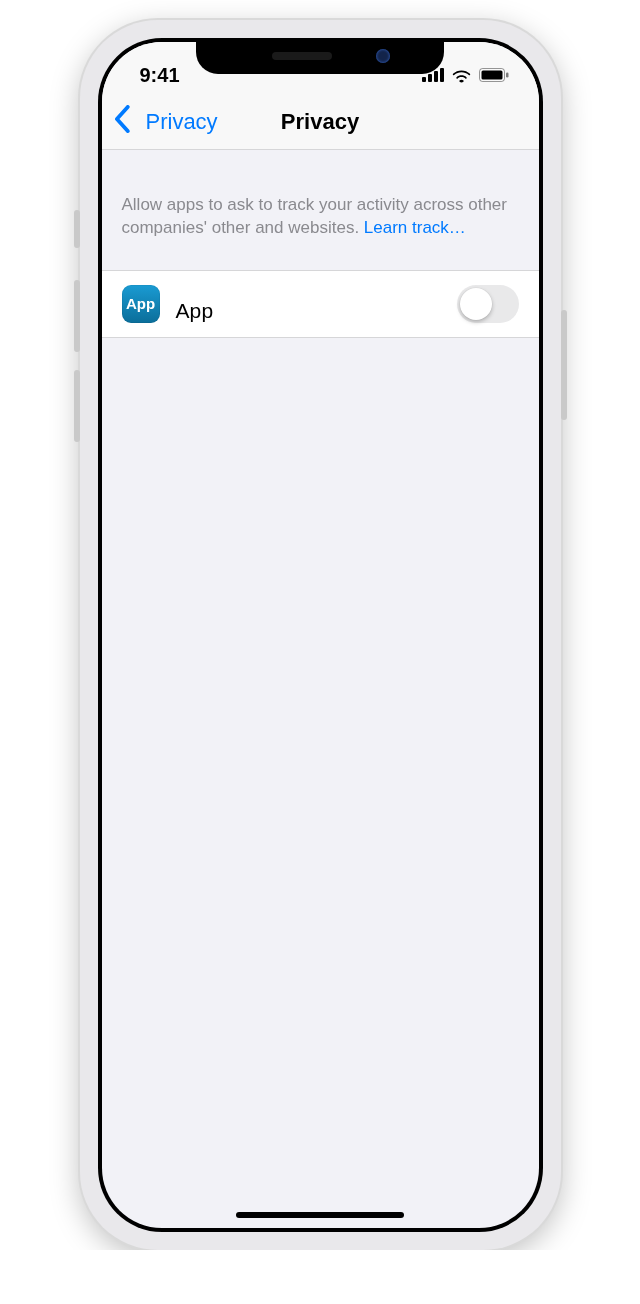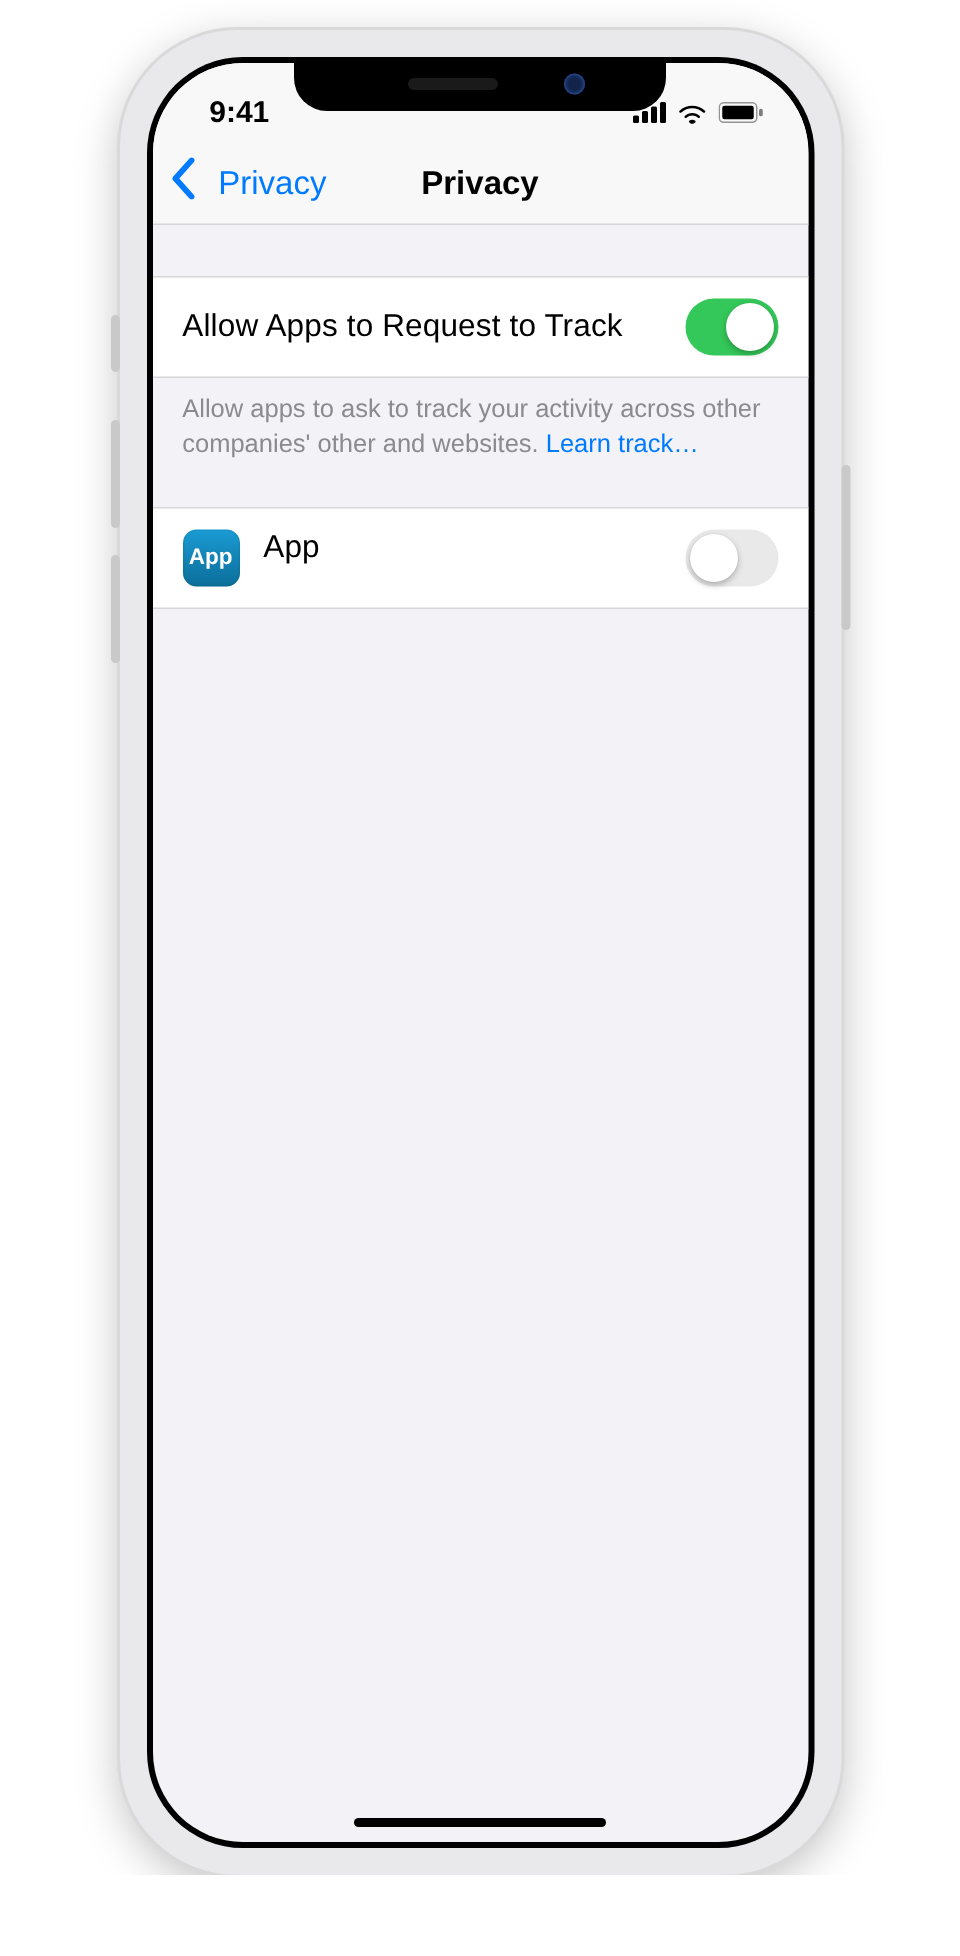--- a/index.html
+++ b/index.html
@@ -78,21 +78,21 @@
     .content { padding-top: 34px; }
     .cell {
       background: #fff;
       border-top: 1px solid #d6d6d8;
       border-bottom: 1px solid #d6d6d8;
       padding: 14px 20px;
       display: flex; align-items: center; justify-content: space-between;
       min-height: 58px;
     }
     .cell-label { font-size: 21px; color: #000; letter-spacing: .1px; }
-    .cell-left { display: flex; align-items: flex-start; gap: 16px; }
+    .cell-left { display: flex; align-items: flex-end; gap: 16px; }
     .app-icon {
       width: 38px; height: 38px; border-radius: 9px;
       background: linear-gradient(180deg,#1a9bd3 0%,#0b6e9a 100%);
       display: flex; align-items: center; justify-content: center;
       color: #fff; font-weight: 600; font-size: 15px;
       box-shadow: inset 0 0 0 1px rgba(0,0,0,.05);
     }
     
     .footer-text {
       padding: 10px 20px 30px 20px;
@@ -174,26 +174,20 @@
                 <path d="M10.5 1.5 2 11l8.5 9.5" fill="none" stroke="#007aff" stroke-width="3" stroke-linecap="round" stroke-linejoin="round"></path>
               </svg>
           </span>
           <span class="nav-back-label">Privacy</span>
         </div>
         <div class="nav-title">Privacy</div>
       </div>
 
       <div class="content">
 
-        <div class="cell">
-          <div class="cell-label">Allow Apps to Request to Track</div>
-          <div class="toggle on">
-            <div class="toggle-knob"></div>
-          </div>
-        </div>
 
         <div class="footer-text">
           <span>Allow apps to ask to track your activity across other companies' other and websites. </span><span class="footer-link">Learn track…</span>
         </div>
 
         <div class="cell">
           <div class="cell-left">
             <div class="app-icon">App</div>
             <div class="cell-label">App</div>
           </div>

